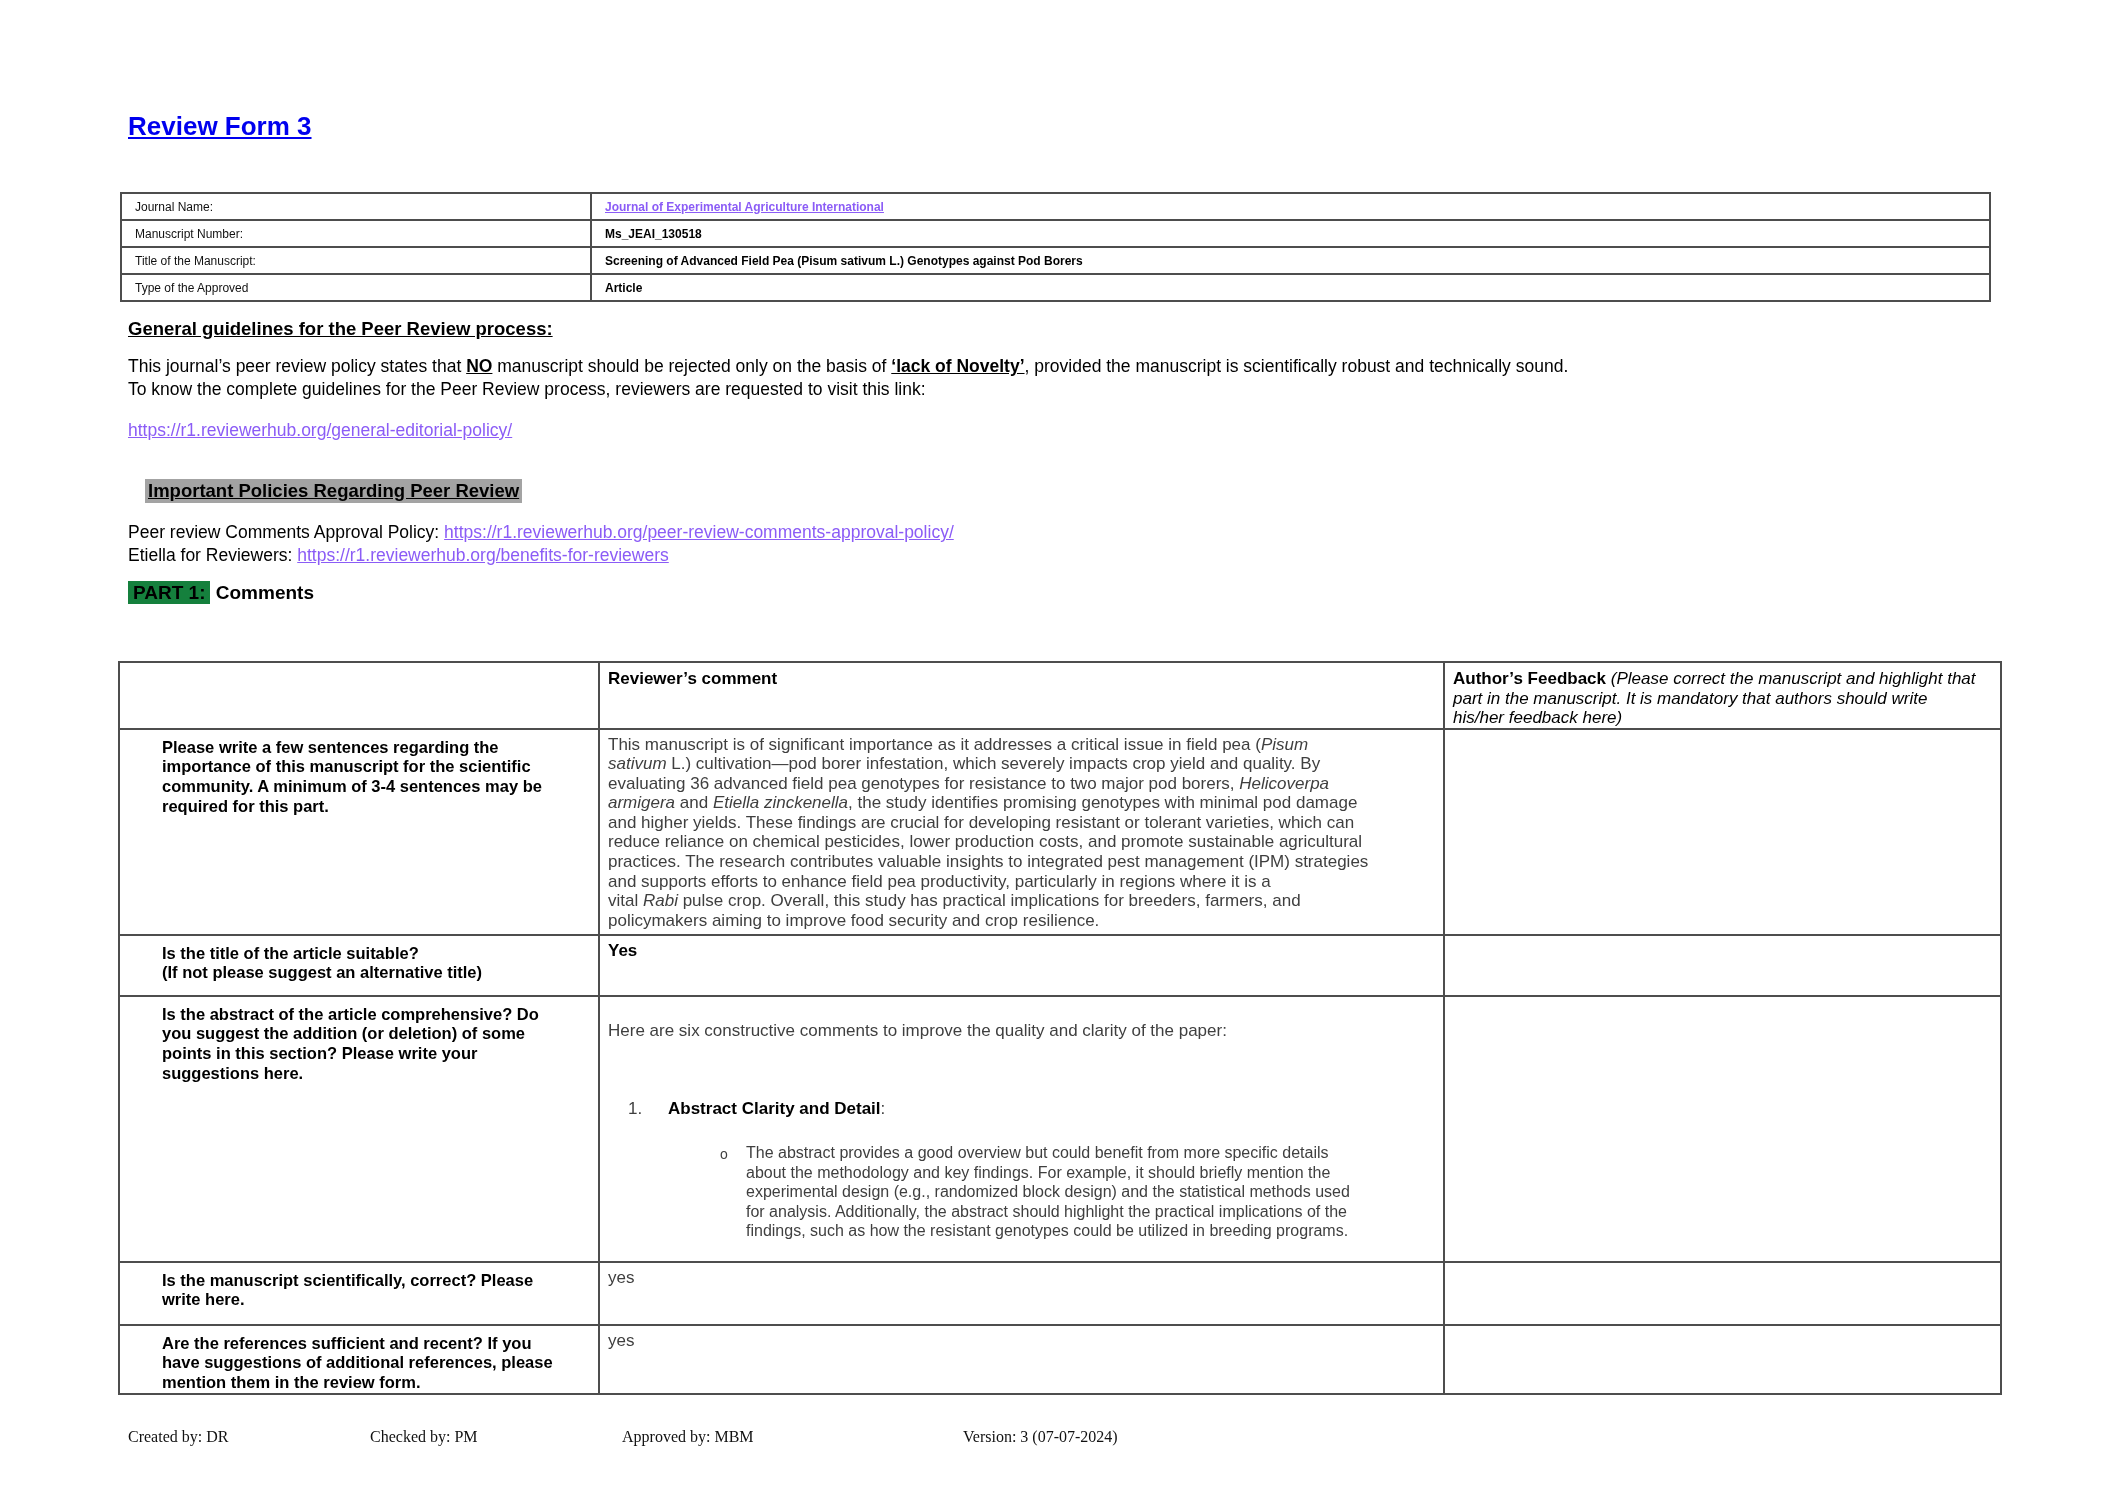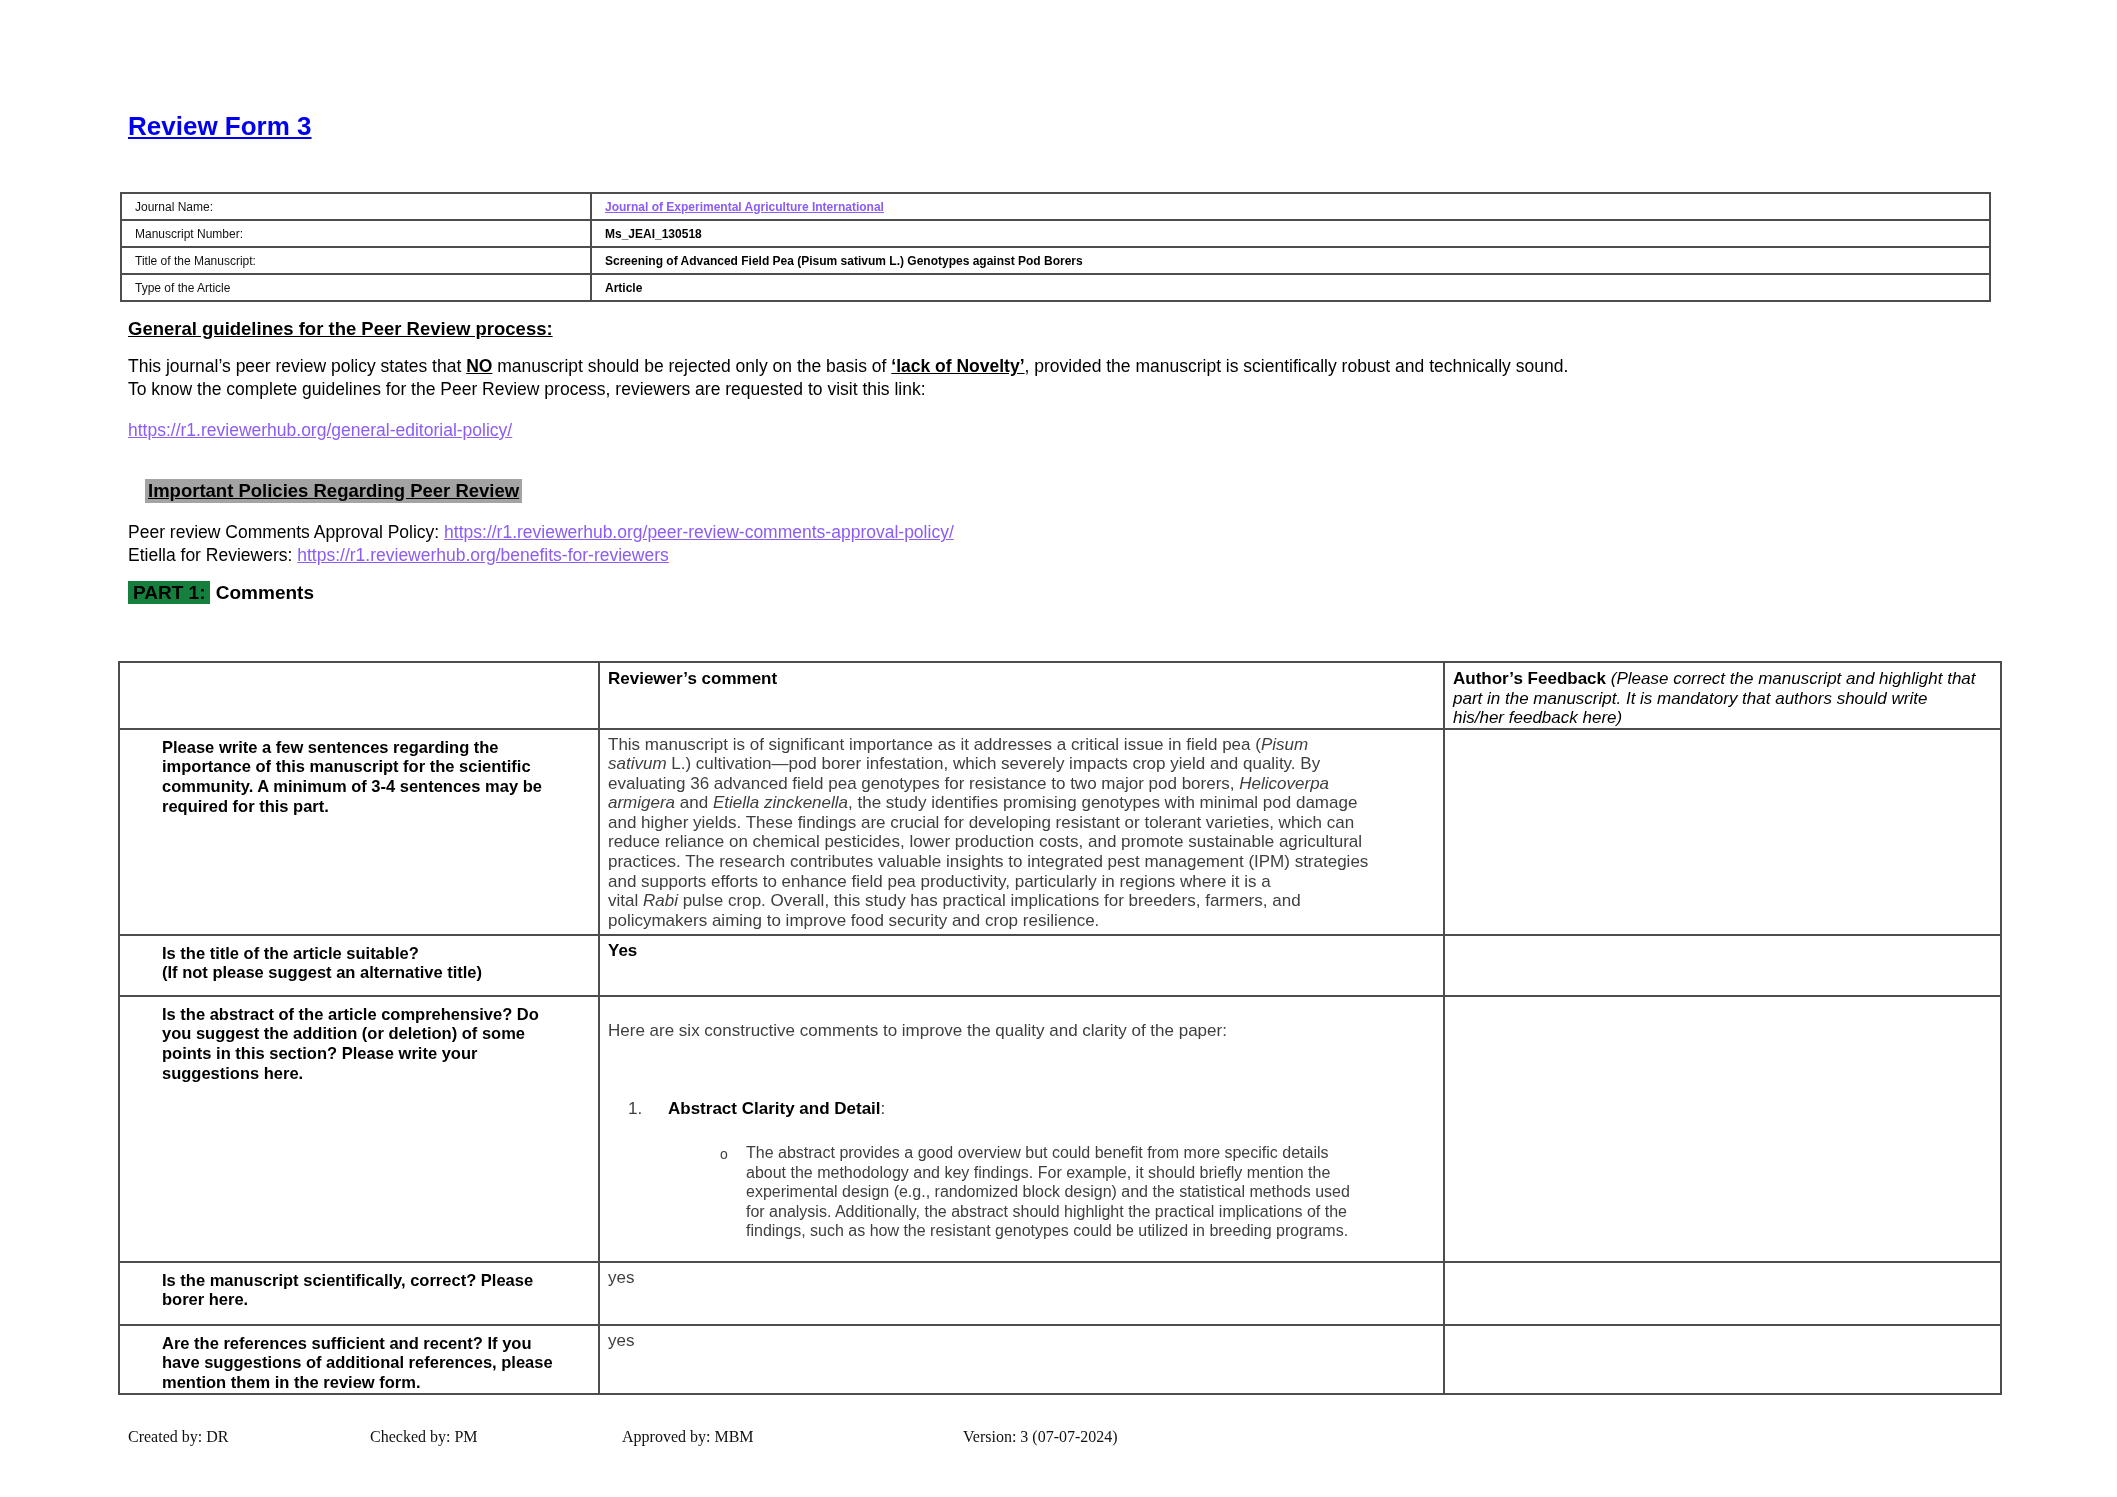--- a/index.html
+++ b/index.html
@@ -82,21 +82,21 @@
   </tr>
   <tr>
     <td class="lbl">Manuscript Number:</td>
     <td class="val">Ms_JEAI_130518</td>
   </tr>
   <tr>
     <td class="lbl">Title of the Manuscript:</td>
     <td class="val">Screening of Advanced Field Pea (Pisum sativum L.) Genotypes against Pod Borers</td>
   </tr>
   <tr>
-    <td class="lbl">Type of the Article</td>
+    <td class="lbl">Type of the Approved</td>
     <td class="val">Article</td>
   </tr>
 </tbody>
   </table>
 
 <div class="abs h-underline" style="left:128px; top:318px;">General guidelines for the Peer Review process:</div>
 
 <div class="abs bodyline" style="left:128px; top:356px;"><span>This journal’s peer review policy states that </span><span style="font-weight: bold; text-decoration: underline;">NO</span><span> manuscript should be rejected only on the basis of </span><span style="font-weight: bold; text-decoration: underline;">‘lack of Novelty’</span><span>, provided the manuscript is scientifically robust and technically sound.</span></div>
 
 <div class="abs bodyline" style="left:128px; top:379px;">To know the complete guidelines for the Peer Review process, reviewers are requested to visit this link:</div>
@@ -176,21 +176,21 @@
 experimental design (e.g., randomized block design) and the statistical methods used
 for analysis. Additionally, the abstract should highlight the practical implications of the
 findings, such as how the resistant genotypes could be utilized in breeding programs.</span>
       </div>
     </td>
     <td></td>
   </tr>
 
   <tr style="height:63px;">
     <td class="q">Is the manuscript scientifically, correct? Please
-borer here.</td>
+write here.</td>
     <td class="c">yes</td>
     <td></td>
   </tr>
 
   <tr style="height:64px;">
     <td class="q">Are the references sufficient and recent? If you
 have suggestions of additional references, please
 mention them in the review form.</td>
     <td class="c">yes</td>
     <td></td>

